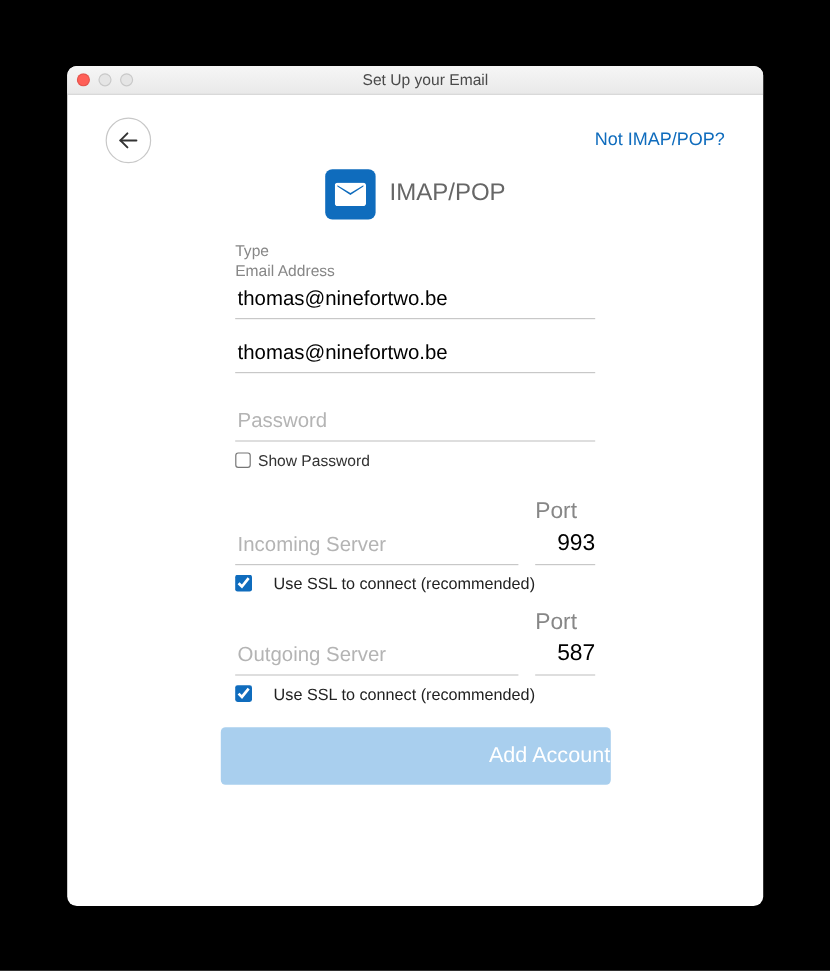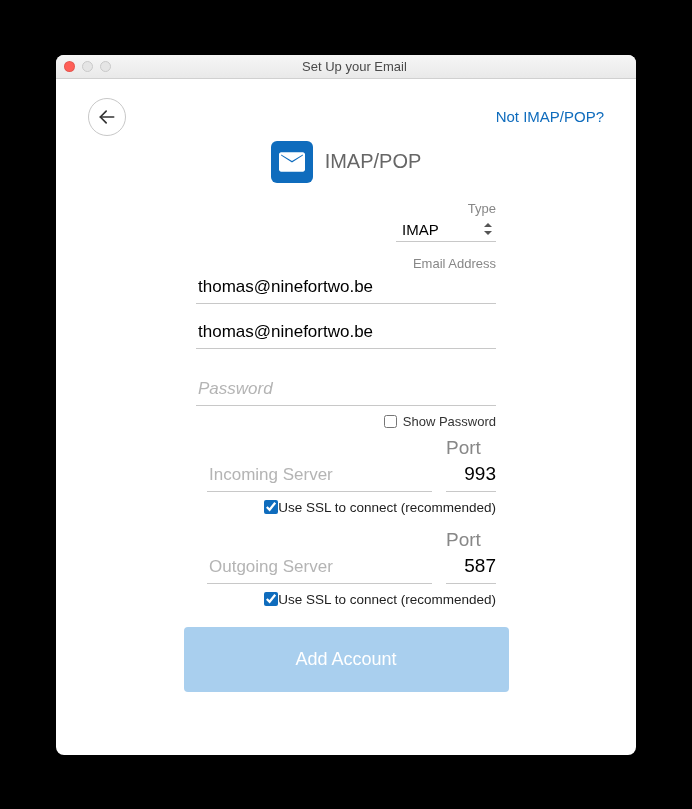--- a/index.html
+++ b/index.html
@@ -89,21 +89,20 @@
       border-radius: 6px;
       display: flex; align-items: center; justify-content: center;
     }
     .mail-icon svg { width: 26px; height: 20px; fill: #fff; }
     .header-title { font-size: 20px; color: #666; font-weight: 400; }
     .form {
       width: 300px;
       margin: 0 auto;
       display: flex;
       flex-direction: column;
-      align-items: flex-end;
     }
     .field-label {
       font-size: 13px;
       color: #878787;
       margin-bottom: 2px;
     }
     .select-wrap {
       position: relative;
       width: 100px;
       margin-bottom: 14px;
@@ -136,21 +135,21 @@
       background: transparent;
       color: #000;
       margin-bottom: 14px;
     }
     .text-input::placeholder { color: #b4b4b4; }
     .checkbox-row {
       display: flex;
       align-items: center;
       gap: 6px;
       margin-top: -6px;
-      margin-bottom: 8px;
+      margin-bottom: 25px;
       font-size: 13px;
       color: #333;
     }
     .checkbox-row input[type=checkbox] {
       width: 13px; height: 13px;
       accent-color: #0f6cbd;
     }
     .server-row {
       display: flex;
       gap: 14px;
@@ -175,42 +174,42 @@
       border-bottom: 1px solid #c8c8c8;
       font-size: 17px;
       padding: 4px 2px 6px 2px;
       color: #4c1d95;
       background: transparent;
     }
     .server-input::placeholder { color: #b4b4b4; }
     .ssl-row {
       display: flex;
       align-items: center;
-      gap: 0;
+      gap: 18px;
       font-size: 13.5px;
       color: #222;
       margin-top: 8px;
       margin-bottom: 14px;
-      margin-left: 24px;
     }
     .ssl-row input[type=checkbox] {
       width: 14px; height: 14px;
       accent-color: #0f6cbd;
     }
     .add-btn {
       width: 325px;
       margin: 6px auto 0 auto;
-      height: 65px;
+      height: 48px;
       background: #a9cfee;
       color: #fff;
       border: none;
       border-radius: 4px;
       font-size: 18px;
       font-weight: 400;
       cursor: pointer;
+      text-align: right;
     }
     .footer {
       margin-top: 28px;
       text-align: center;
       font-size: 15.5px;
       color: #555;
     }
     .footer .link { font-size: 15.5px; }
   </style>
 </head>
@@ -241,38 +240,27 @@
       <div class="mail-icon">
         <svg viewBox="0 0 24 18">
             <path d="M2 0h20c1.1 0 2 .9 2 2v14c0 1.1-.9 2-2 2H2c-1.1 0-2-.9-2-2V2C0 .9.9 0 2 0zm10 9.5L22 3V2L12 8 2 2v1l10 6.5z"></path>
           </svg>
       </div>
       <div class="header-title">IMAP/POP</div>
     </div>
 
     <div class="form">
       <div class="field-label">Type</div>
-      <div class="select-wrap">
-        <select>
-          <option>IMAP</option>
-        </select>
-        <span class="select-caret">
-          <svg viewBox="0 0 8 12">
-              <polygon points="4,0 8,4 0,4"></polygon>
-              <polygon points="0,8 8,8 4,12"></polygon>
-            </svg>
-        </span>
-      </div>
 
       <div class="field-label">Email Address</div>
       <input class="text-input" type="text" value="thomas@ninefortwo.be" style="">
 
       <input class="text-input" type="text" value="thomas@ninefortwo.be" style="">
 
-      <input class="text-input" type="password" style="margin-top: 12px; font-style: italic;" placeholder="Password">
+      <input class="text-input" type="password" style="margin-top: 12px;" placeholder="Password">
 
       <label class="checkbox-row">
         <input type="checkbox" style="">
         <span>Show Password</span>
       </label>
 
       <div class="server-row">
         <div class="col">
           <input class="server-input" type="text" placeholder="Incoming Server" style="">
         </div>

